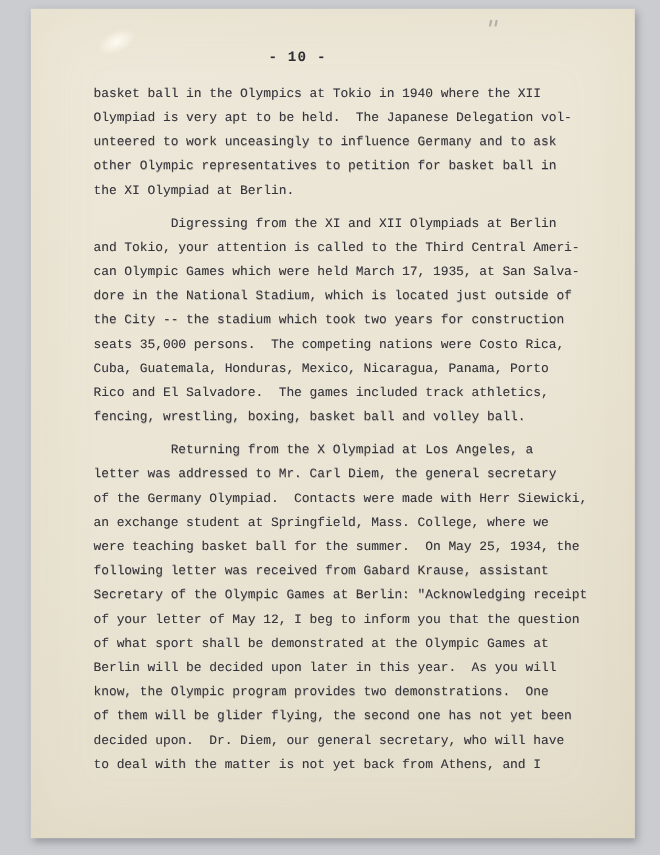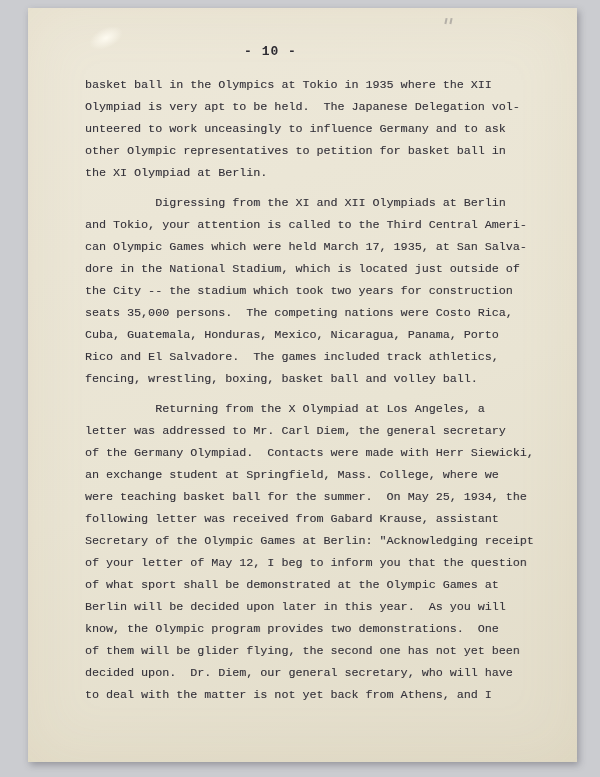--- a/index.html
+++ b/index.html
@@ -77,21 +77,21 @@
 
 <div class="scan">
   <div class="paper">
     <div class="smudge"></div>
     <div class="stray-marks">
         <i></i>
         <i></i>
       </div>
     <div class="page-number">- 10 -</div>
     <div class="body-text">
-      <p>basket ball in the Olympics at Tokio in 1935 where the XII
+      <p>basket ball in the Olympics at Tokio in 1940 where the XII
 Olympiad is very apt to be held.  The Japanese Delegation vol-
 unteered to work unceasingly to influence Germany and to ask
 other Olympic representatives to petition for basket ball in
 the XI Olympiad at Berlin.</p>
       <p>          Digressing from the XI and XII Olympiads at Berlin
 and Tokio, your attention is called to the Third Central Ameri-
 can Olympic Games which were held March 17, 1935, at San Salva-
 dore in the National Stadium, which is located just outside of
 the City -- the stadium which took two years for construction
 seats 35,000 persons.  The competing nations were Costo Rica,

